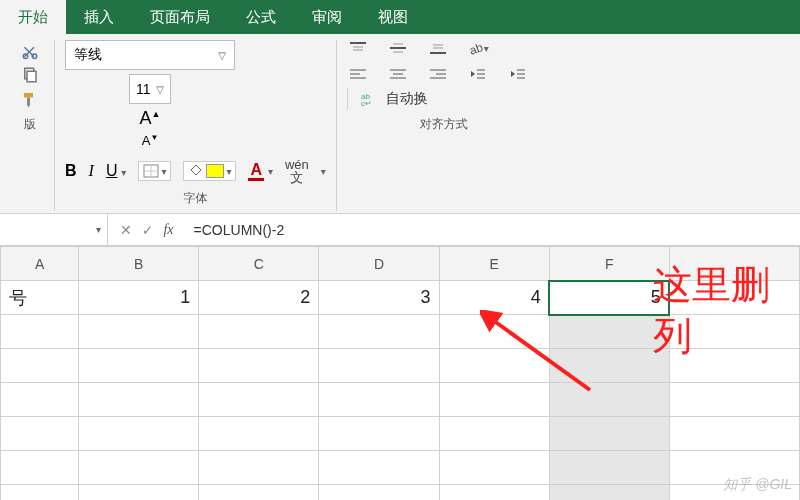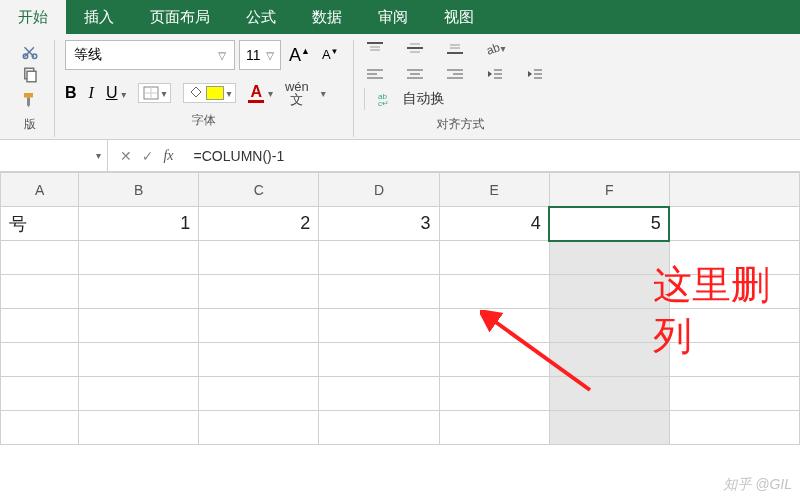--- a/index.html
+++ b/index.html
@@ -15,21 +15,21 @@
   .group { display: flex; flex-direction: column; align-items: center; border-right: 1px solid #d0d0d0; padding: 0 10px 4px; }
   .group:last-child { border-right: none; }
   .group-label { font-size: 12px; color: #555; margin-top: 6px; }
   .group-body { display: flex; flex-direction: column; gap: 6px; align-items: flex-start; }
 
   
   .clip-icons { display: flex; flex-direction: column; gap: 6px; padding: 2px 4px; }
   .clip-icons span { width: 20px; height: 18px; display: flex; align-items: center; justify-content: center; color: #555; }
 
   
-  .font-row1 { display: flex; align-items: center; gap: 4px; }
+  .font-row1 { display: flex; align-items: center; gap: 4px; flex-direction: column; }
   .font-name { width: 170px; height: 30px; border: 1px solid #bbb; background: #fff; padding: 4px 8px; display: flex; align-items: center; justify-content: space-between; }
   .font-size { width: 42px; height: 30px; border: 1px solid #bbb; background: #fff; padding: 4px 6px; display: flex; align-items: center; justify-content: space-between; }
   .chev { font-size: 10px; color: #666; }
   .bigA { font-size: 18px; padding: 0 4px; }
   .smallA { font-size: 13px; padding: 0 4px; }
   .font-row2 { display: flex; align-items: center; gap: 12px; padding-top: 4px; }
   .btn-b { font-weight: bold; font-size: 16px; }
   .btn-i { font-style: italic; font-size: 16px; font-family: serif; }
   .btn-u { text-decoration: underline; font-size: 16px; }
   .dd { border: 1px solid #ccc; padding: 2px 4px; display: flex; align-items: center; gap: 2px; background: #fff; }
@@ -74,21 +74,20 @@
   svg.ic { display: block; }
 </style>
 </head>
 <body>
 
 <div class="titlebar">
   <div class="tab active">开始</div>
   <div class="tab">插入</div>
   <div class="tab">页面布局</div>
   <div class="tab">公式</div>
-  <div class="tab">数据</div>
   <div class="tab">审阅</div>
   <div class="tab">视图</div>
 </div>
 
 <div class="ribbon">
 
   <div class="group">
     <div class="group-body clip-icons">
       <span>
           <svg class="ic" width="18" height="18" viewBox="0 0 24 24">
@@ -246,21 +245,21 @@
 <div class="formula-bar">
   <div class="name-box">
     <span></span>
     <span class="chev">▾</span>
   </div>
   <div class="fb-icons">
     <span>✕</span>
     <span>✓</span>
     <span class="fx">fx</span>
   </div>
-  <div class="fb-input">=COLUMN()-1</div>
+  <div class="fb-input">=COLUMN()-2</div>
 </div>
 
 <div class="grid">
   <table class="sheet">
     <colgroup>
         <col class="cA">
         <col class="cB">
         <col class="cC">
         <col class="cD">
         <col class="cE">

